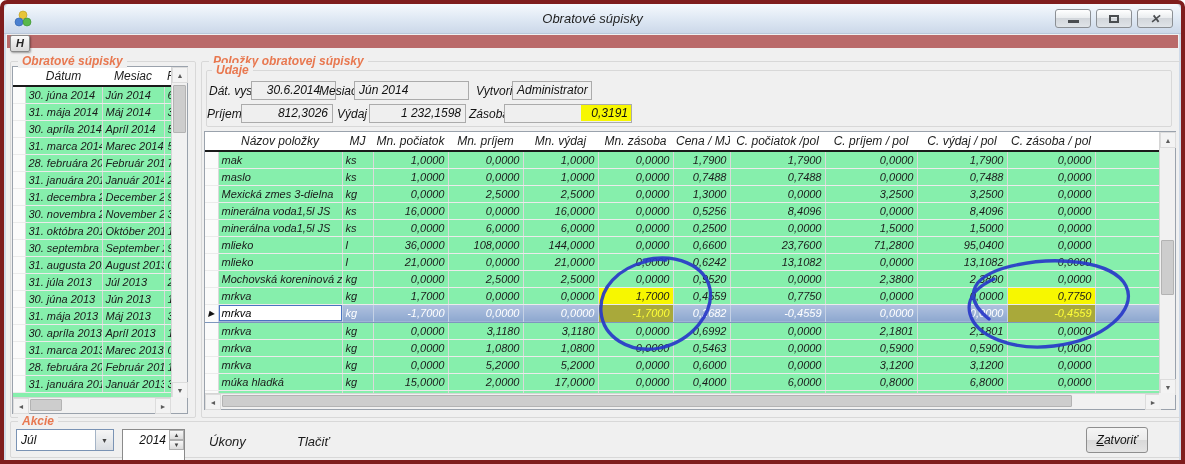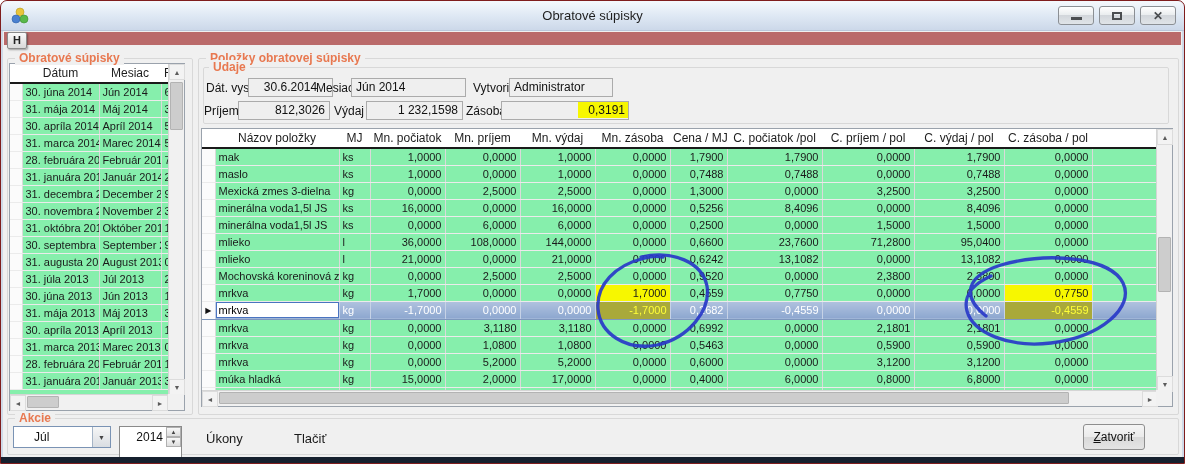--- a/index.html
+++ b/index.html
@@ -1,19 +1,19 @@
 <!DOCTYPE html>
 <html><head>
 <meta charset="utf-8">
 <style>
   * { box-sizing: border-box; }
   body { margin:0; background:#ffffff; font-family:"Liberation Sans", sans-serif; }
   .window { position:relative; width:1185px; height:464px; background:#f0f0f0;
-            border:1px solid #7f1d1d; border-radius:7px 7px 0 0; overflow:hidden;
-            box-shadow: inset 2px 0 0 #cfdae8, inset -2px 0 0 #cfdae8; }
+            border:4px solid #7f1d1d; border-radius:7px 7px 0 0; overflow:hidden;
+            box-shadow: inset 2px 0 0 #cfdae8, inset -2px 0 0 #cfdae8; font-style: italic; }
   
   .titlebar { position:absolute; top:0; left:0; right:0; height:30px;
               background:linear-gradient(#f5f9fd,#dde7f3 55%,#ccd8e9);
               border-bottom:1px solid #b9c7da; border-radius:7px 7px 0 0; }
   .title { position:absolute; top:7px; left:0; right:0; text-align:center; font-size:13px; color:#1e1e1e; }
   .app-icon { position:absolute; left:10px; top:6px; width:18px; height:18px; }
   .win-btns { position:absolute; right:8px; top:5px; display:flex; gap:5px; }
   .win-btn { width:36px; height:19px; border:1px solid #8b8f94; border-radius:3px;
              background:linear-gradient(#ffffff,#eaedef 45%,#d2d6db 50%,#e0e4e8);
              color:#4a4d50; display:flex; align-items:center; justify-content:center; font-size:11px; line-height:1; }
@@ -59,21 +59,21 @@
   
   .udaje-content { position:absolute; }
   .fld-label { position:absolute; font-size:12px; color:#141414; white-space:nowrap; }
   .fld { position:absolute; height:19px; background:#efefef; border:1px solid #ababab;
          font-size:12px; line-height:17px; padding:0 4px; color:#111; white-space:nowrap; }
   .fld.center { text-align:center; }
   .fld.right { text-align:right; }
   .hl-span { background:#f7f700; padding:1px 3px 1px 10px; }
   
   .combo { position:absolute; width:98px; height:22px; background:#fff; border:1px solid #7a93b4; }
-  .combo-text { position:absolute; left:20px; top:3px; font-size:12px; color:#111; }
+  .combo-text { position:absolute; left:4px; top:3px; font-size:12px; color:#111; }
   .combo-btn { position:absolute; right:0; top:0; width:18px; height:20px;
                background:linear-gradient(#f6f6f6,#d9dde2); border-left:1px solid #a5b4c6;
                display:flex; align-items:center; justify-content:center; font-size:7px; color:#444; }
   .spinner { position:absolute; width:63px; height:36px; background:#fff; border:1px solid #8a8a8a; }
   .spin-text { position:absolute; right:18px; top:3px; font-size:12px; color:#111; }
   .spin-btns { position:absolute; right:0; top:0; width:15px; height:20px; display:flex; flex-direction:column; }
   .spin-btn { flex:1; background:linear-gradient(#f8f8f8,#dcdcdc); border:1px solid #b0b0b0;
               font-size:6px; color:#444; display:flex; align-items:center; justify-content:center; }
   .menu-label { position:absolute; font-size:13px; color:#1b1b1b; cursor:default; }
   .btn { position:absolute; height:26px; border:1px solid #8e8e8e; border-radius:3px;
@@ -261,21 +261,21 @@
   <div class="group-box" style="left:197px; top:57px; width:981px; height:357px;"></div>
 
   <div class="group-label" style="left:208px; top:59px;">Udaje</div>
   <div class="group-box" style="left:202px; top:66px; width:966px; height:57px;"></div>
   <div class="udaje-content" style="left:202px; top:66px; width:966px; height:57px;">
     <div class="fld-label" style="left:3px; top:14px;">Dát. vyst.</div>
     <div class="fld center" style="left:45px; top:11px; width:85px;">30.6.2014</div>
     <div class="fld-label" style="left:113px; top:14px;">Mesiac</div>
     <div class="fld" style="left:148px; top:11px; width:115px;">Jún 2014</div>
     <div class="fld-label" style="left:270px; top:14px;">Vytvoril</div>
-    <div class="fld" style="left:306px; top:11px; width:104px;">Administrator</div>
+    <div class="fld" style="left:306px; top:11px; width:80px;">Administrator</div>
 
     <div class="fld-label" style="left:1px; top:37px;">Príjem</div>
     <div class="fld right" style="left:35px; top:34px; width:92px;">812,3026</div>
     <div class="fld-label" style="left:131px; top:37px;">Výdaj</div>
     <div class="fld right" style="left:163px; top:34px; width:97px;">1 232,1598</div>
     <div class="fld-label" style="left:263px; top:37px;">Zásoba</div>
     <div class="fld right" style="left:298px; top:34px; width:128px; padding:0;"><span class="hl-span">0,3191</span></div>
   </div>
 
   <div class="grid-frame" style="left:200px; top:127px; width:972px; height:279px;">

